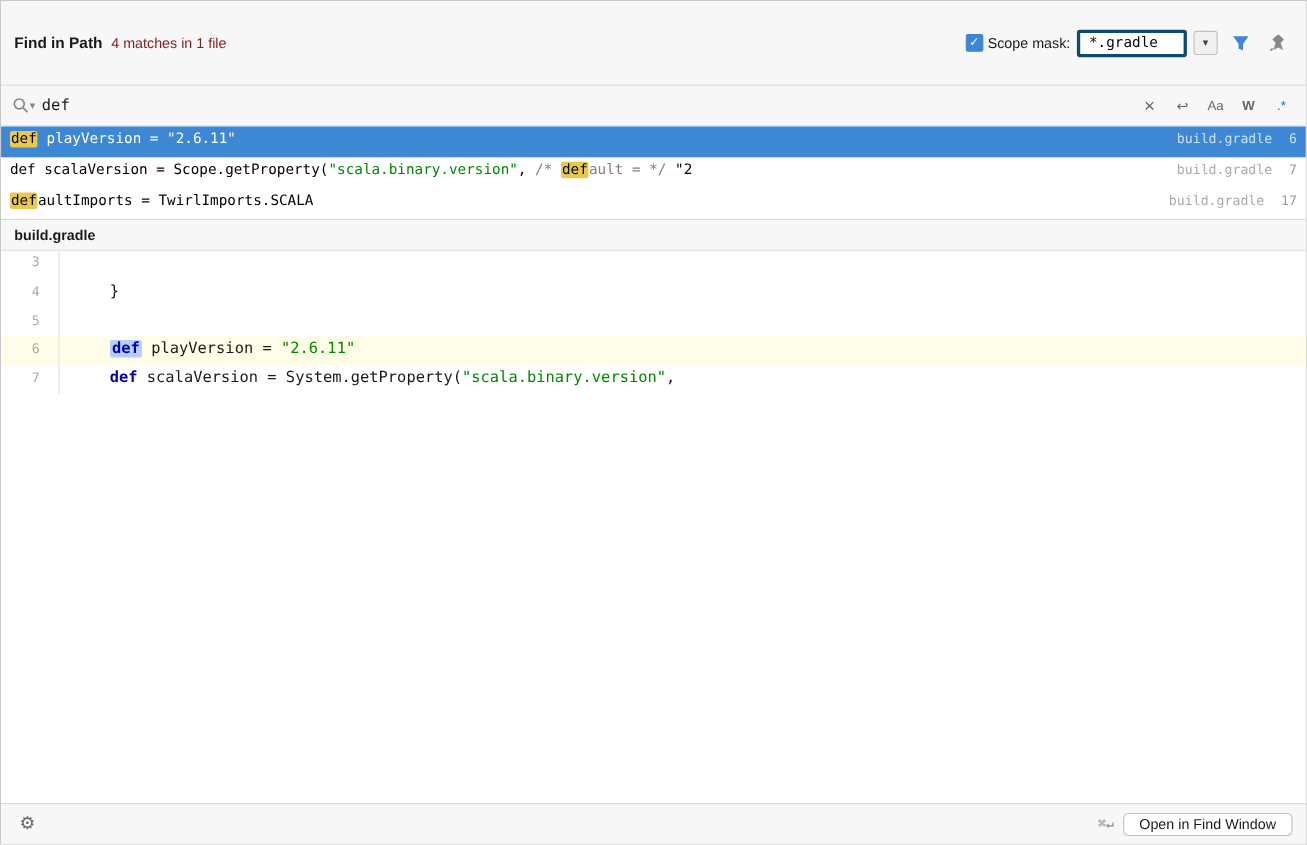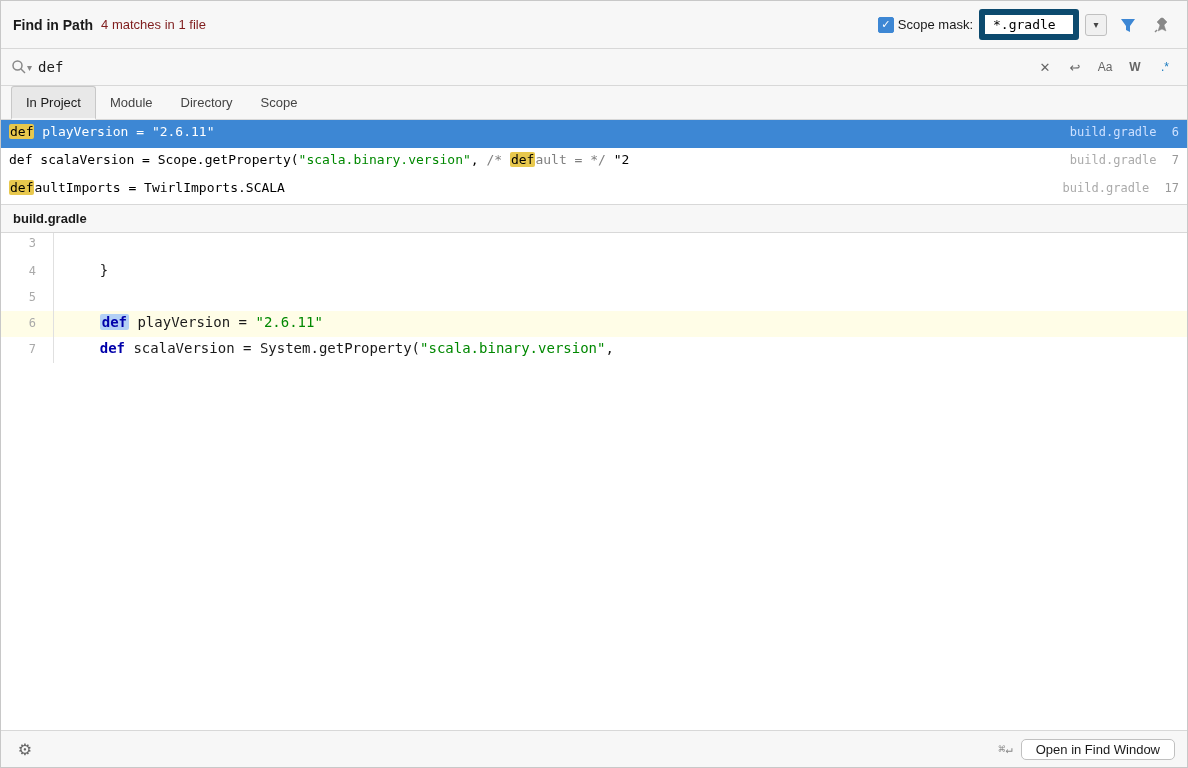--- a/index.html
+++ b/index.html
@@ -16,21 +16,21 @@
       background: #ffffff;
       display: flex;
       flex-direction: column;
       border: 1px solid #c8c8c8;
     }
 
     
     .header-bar {
       display: flex;
       align-items: center;
-      padding: 8px 12px;
+      padding: 25px 12px;
       background: #f7f7f7;
       border-bottom: 1px solid #d8d8d8;
       gap: 8px;
     }
     .header-title {
       font-size: 14px;
       font-weight: 600;
       color: #1a1a1a;
     }
     .header-matches {
@@ -62,21 +62,21 @@
     .checkbox-check {
       color: white;
       font-size: 11px;
       line-height: 1;
     }
     .file-mask-label {
       font-size: 13px;
       color: #1a1a1a;
     }
     .file-mask-input {
-      border: 6px solid #0c4a6e;
+      border: 3px solid #0c4a6e;
       border-radius: 3px;
       padding: 2px 8px;
       font-size: 13px;
       font-family: monospace;
       background: #ffffff;
       width: 100px;
       outline: none;
     }
     .dropdown-btn {
       width: 22px;
@@ -385,34 +385,20 @@
       </div>
       <div class="search-action-btn" title="Whole Word">
         <span style="font-size:12px;font-weight:bold;">W</span>
       </div>
       <div class="search-action-btn active" title="Regex" style="color:#1a7abf;">
         <span style="font-size:12px;">.*</span>
       </div>
     </div>
   </div>
 
-  <div class="tabs-bar">
-    <div class="tab-item active">
-      <span>In Project</span>
-    </div>
-    <div class="tab-item">
-      <span>Module</span>
-    </div>
-    <div class="tab-item">
-      <span>Directory</span>
-    </div>
-    <div class="tab-item">
-      <span>Scope</span>
-    </div>
-  </div>
 
   <div class="results-container">
 
     <div class="result-row selected">
       <div class="result-content">
         <span class="result-highlight">def</span>
         <span> playVersion = "2.6.11"</span>
       </div>
       <span class="result-file-name">build.gradle</span>
       <span class="result-file-info">&nbsp;6</span>

